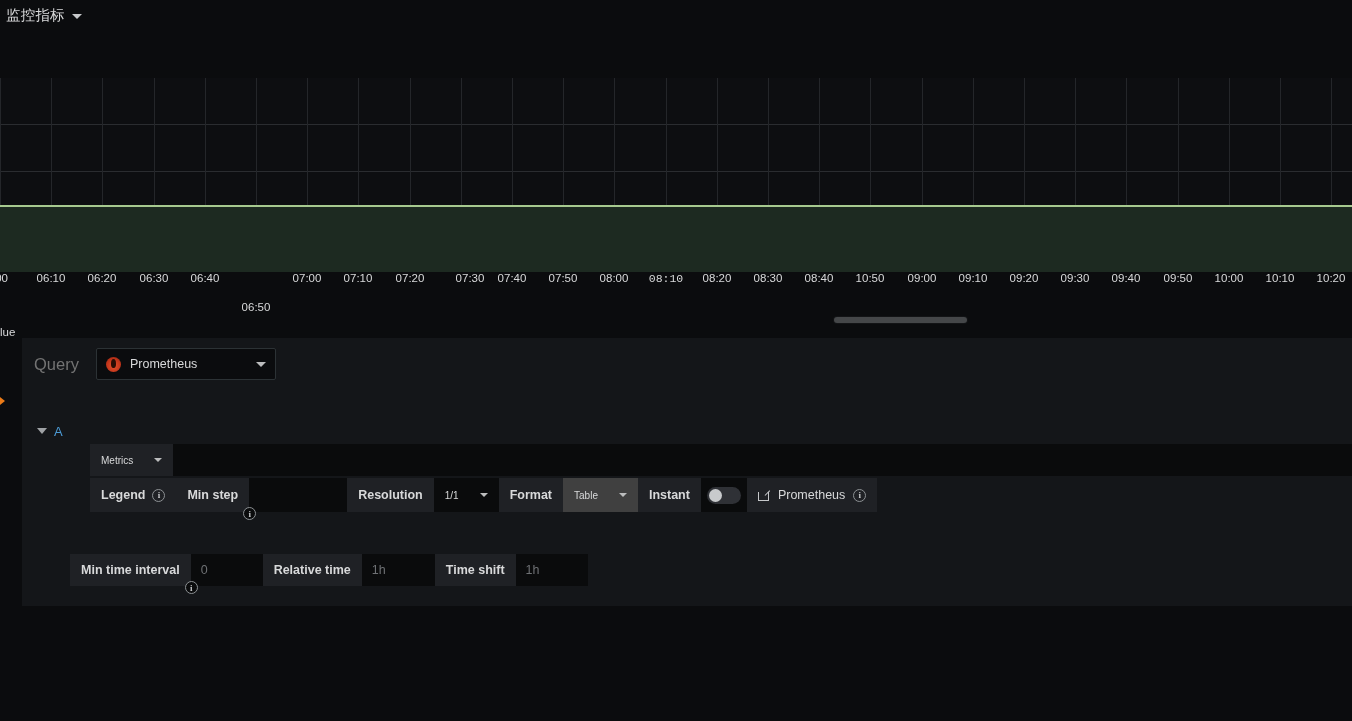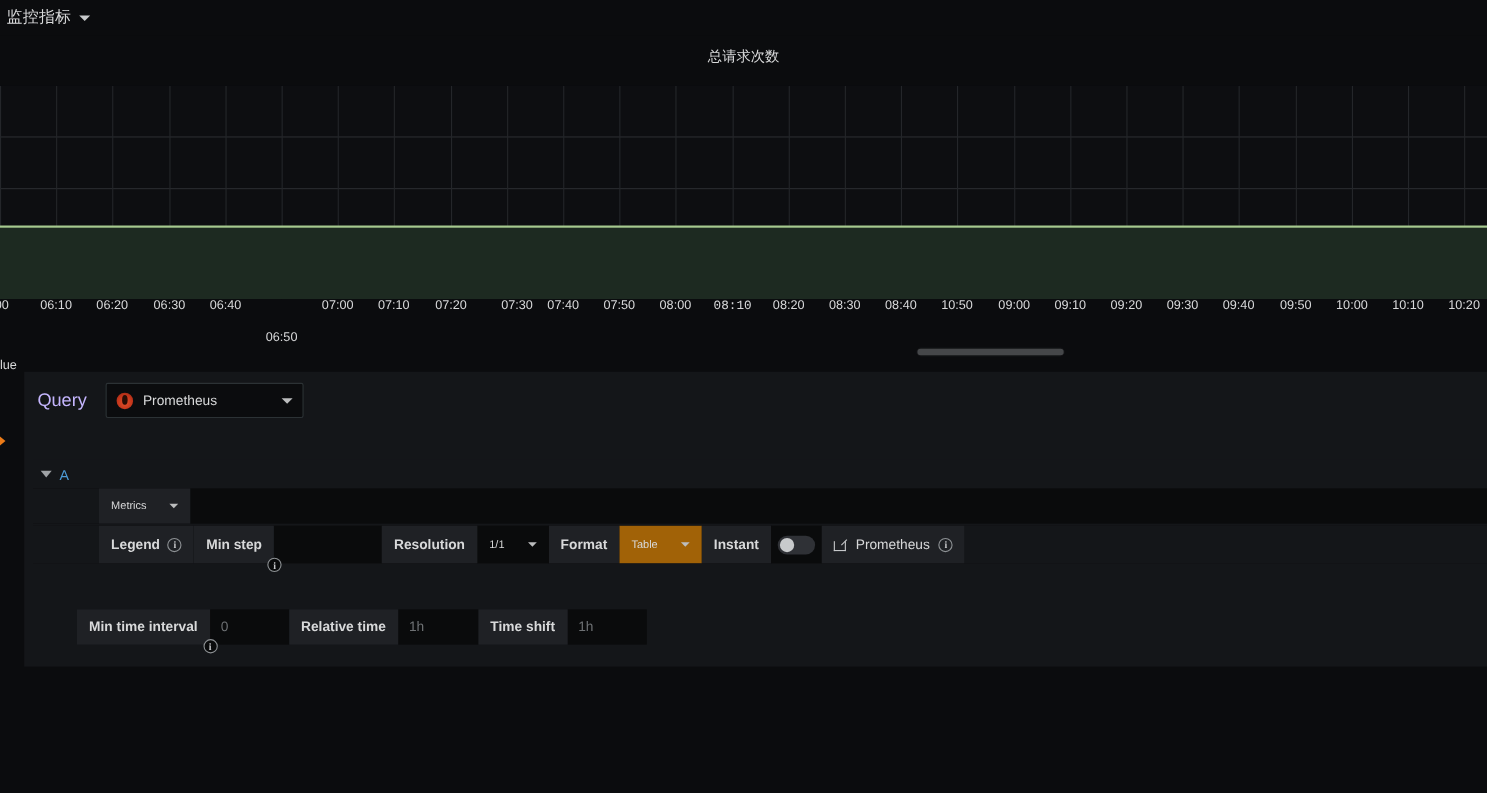--- a/index.html
+++ b/index.html
@@ -108,21 +108,21 @@
     width: 1330px; height: 268px;
     background: #141619;
   }
   .query-header {
     position: absolute; left: 0; top: 0;
     height: 52px; width: 100%;
     display: flex; align-items: center; gap: 17px;
     padding-left: 12px;
   }
   .query-label {
-    font-size: 16.5px; color: #c4b5fd; font-weight: 400;
+    font-size: 16.5px; color: #737373; font-weight: 400;
   }
   .ds-picker {
     display: flex; align-items: center;
     width: 180px; height: 32px;
     background: #0b0c0e;
     border: 1px solid #2c3235;
     border-radius: 2px;
     padding: 0 9px;
     gap: 9px;
     cursor: pointer;
@@ -277,21 +277,20 @@
 <body>
 
 <div id="root">
 
   <div class="dash-title">
     <span>监控指标</span>
     <span class="caret"></span>
   </div>
 
   <div class="panel">
-    <div class="panel-title">总请求次数</div>
 
     <div class="graph" id="graph">
         <div class="gridline-h" style="top: 46px;"></div>
         <div class="gridline-h" style="top: 93px;"></div>
         <div class="gridline-h" style="top: 140px;"></div>
         <div class="gridline-v" style="left: 0px;"></div>
         <div class="gridline-v" style="left: 51px;"></div>
         <div class="gridline-v" style="left: 102px;"></div>
         <div class="gridline-v" style="left: 154px;"></div>
         <div class="gridline-v" style="left: 205px;"></div>
@@ -403,21 +402,21 @@
           <span>Resolution</span>
         </div>
         <div class="seg-btn" style="height:34px;background:#0a0b0c">
           <span>1/1</span>
           <span class="caret-sm"></span>
         </div>
 
         <div class="lbl-cell">
           <span>Format</span>
         </div>
-        <div class="seg-btn" style="height:34px;background:#a16207">
+        <div class="seg-btn" style="height:34px;background:#404040">
           <span>Table</span>
           <span class="caret-sm"></span>
         </div>
 
         <div class="lbl-cell">
           <span>Instant</span>
         </div>
         <div class="toggle-cell">
           <div class="toggle">
             <span class="knob"></span>

